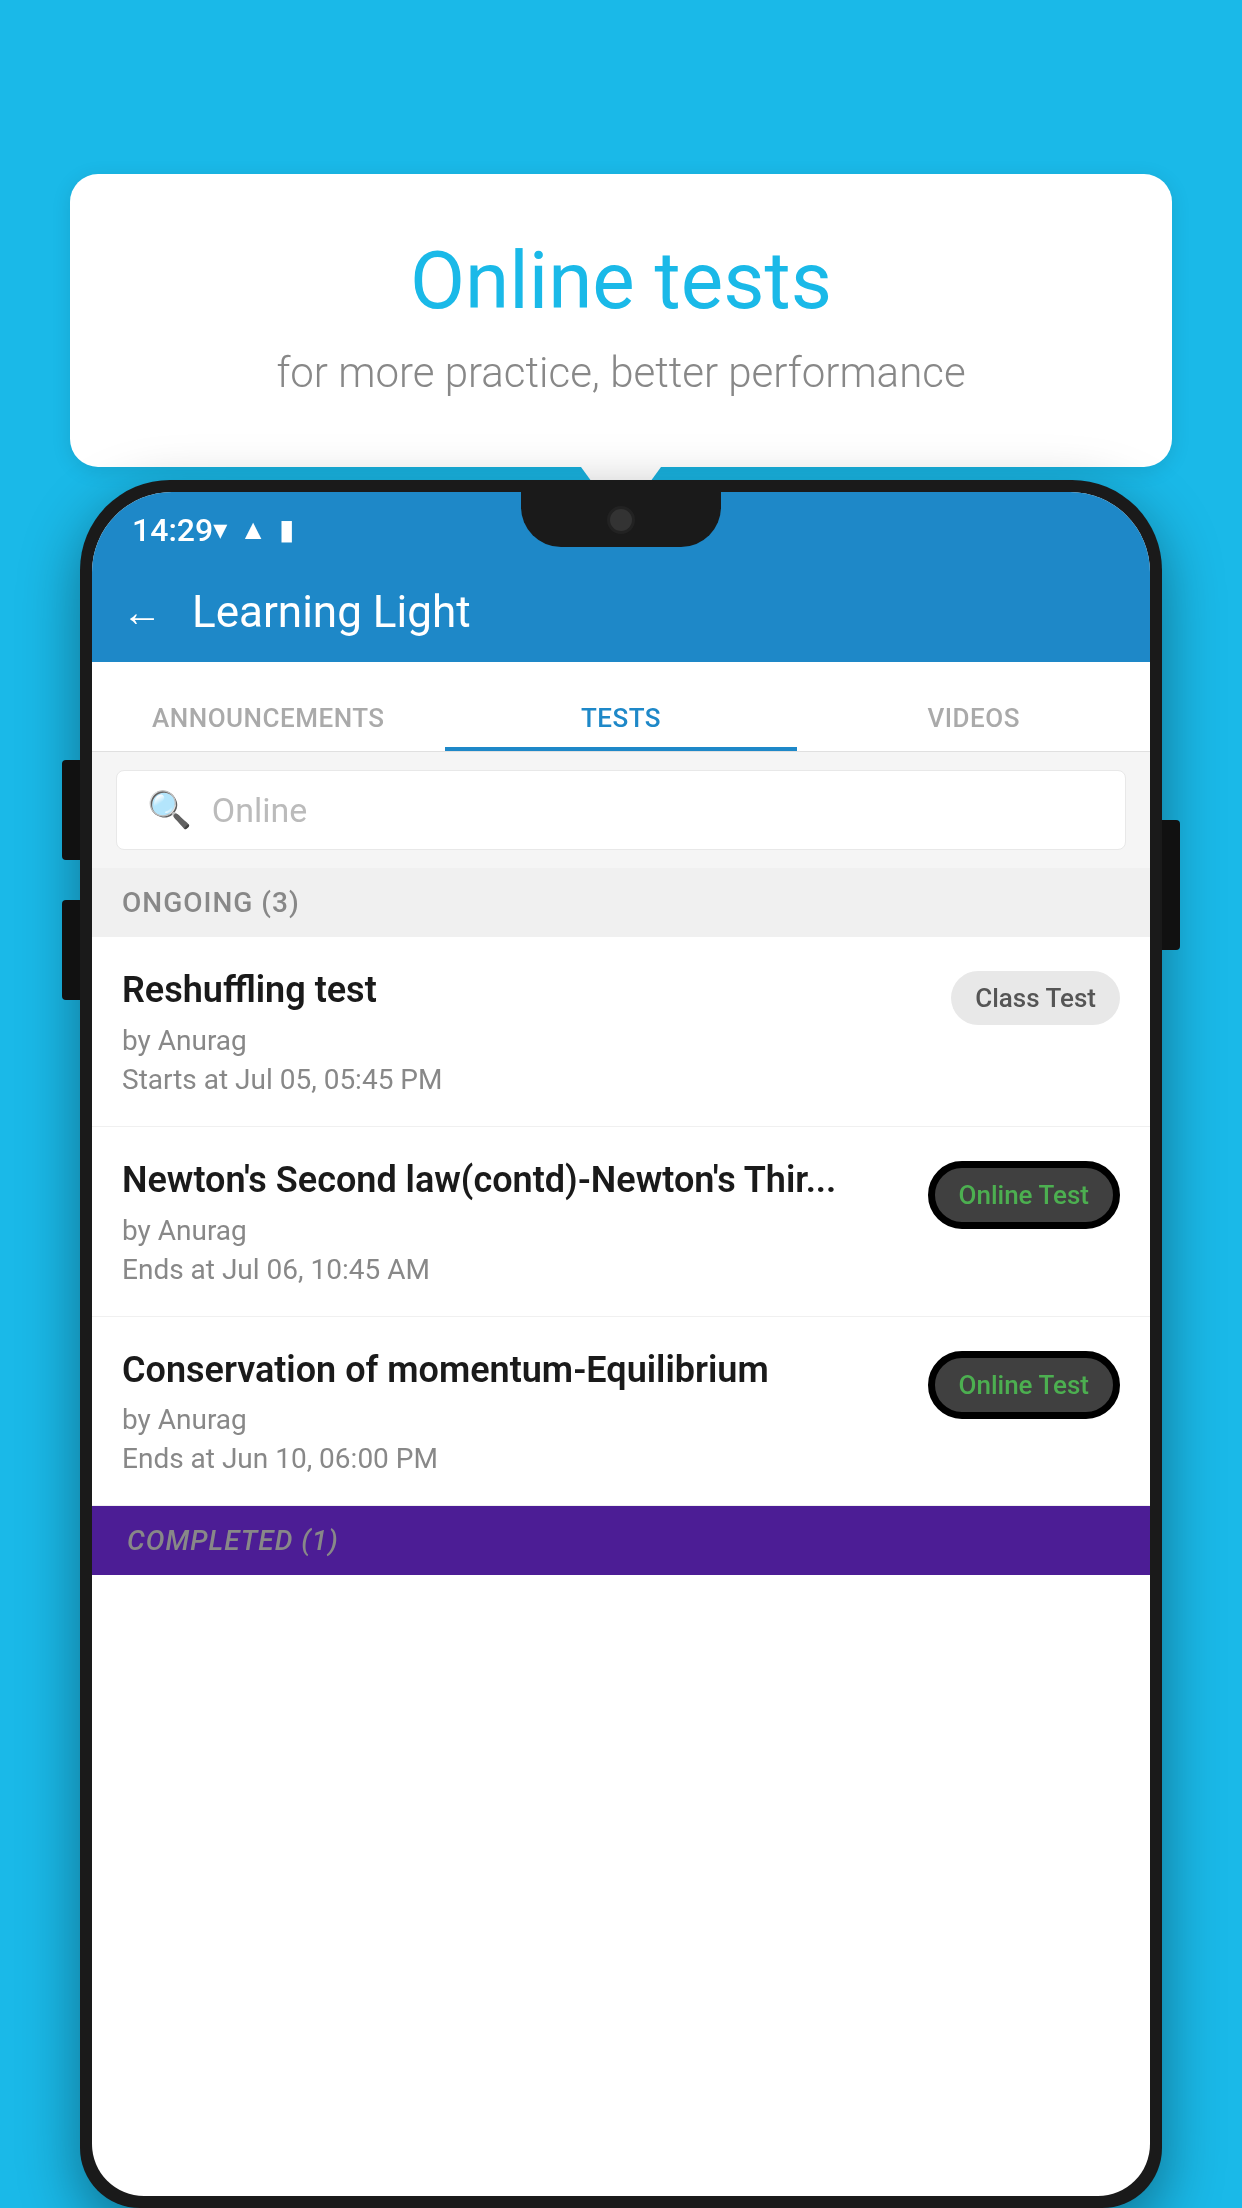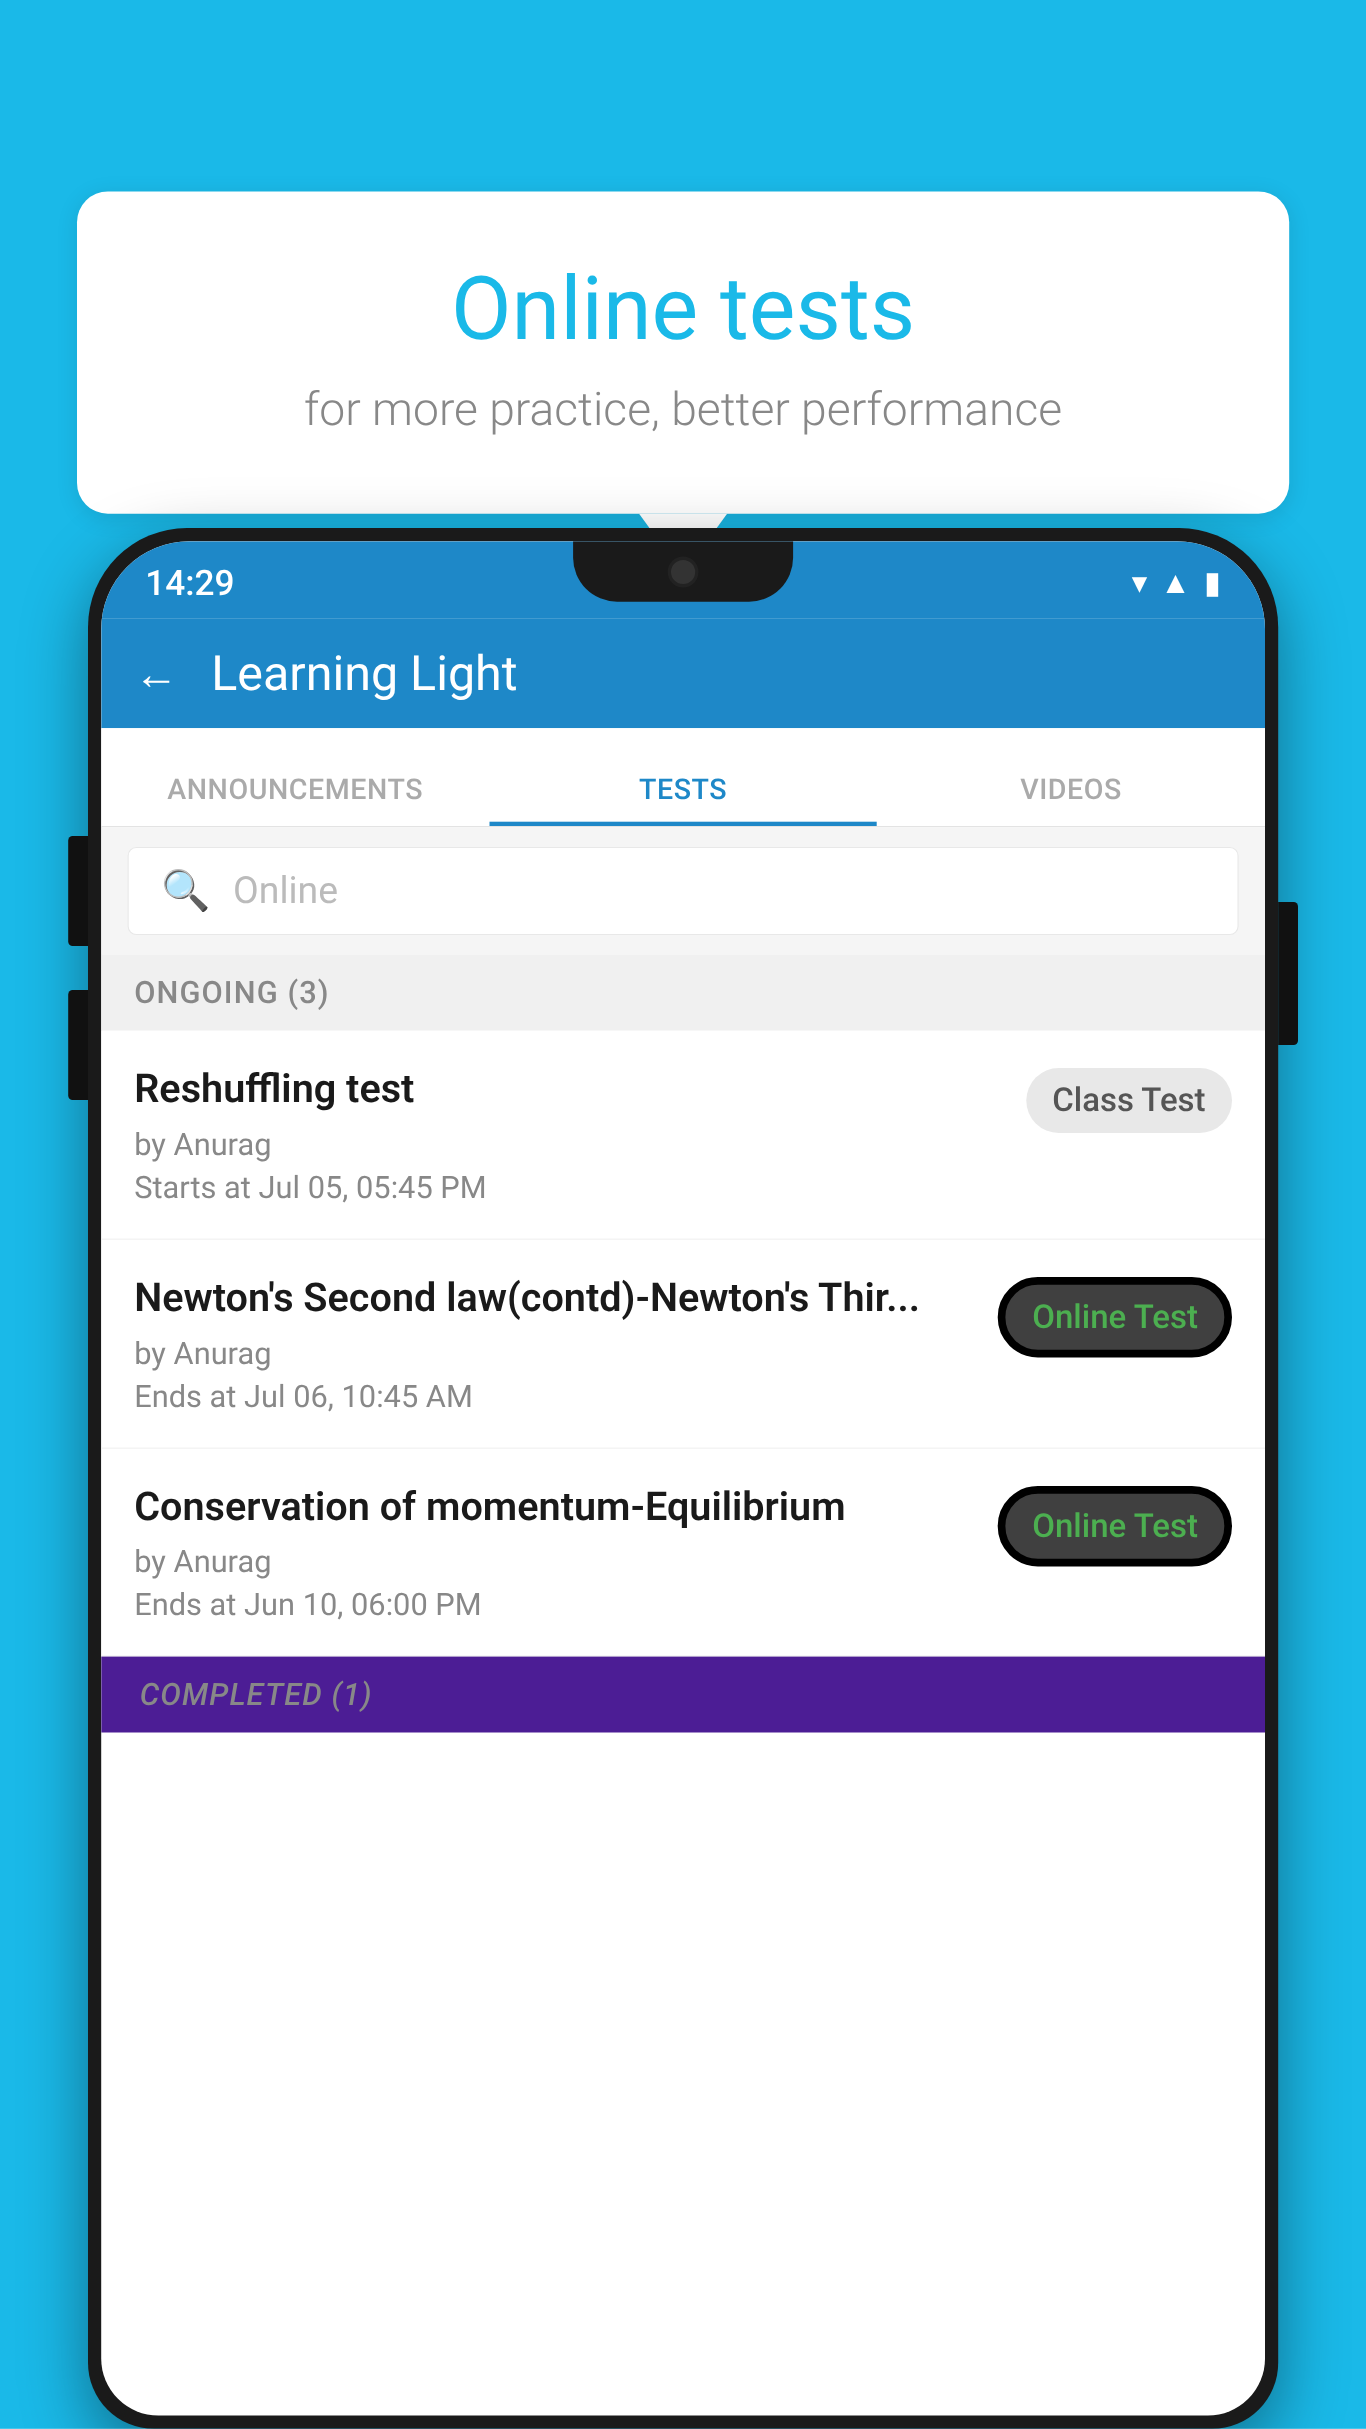--- a/index.html
+++ b/index.html
@@ -101,21 +101,21 @@
       border-radius: 50%;
       border: 3px solid #222;
     }
 
     
     .status-bar {
       height: 70px;
       background: #1e88c8;
       display: flex;
       align-items: center;
-      justify-content: space-between;
+      justify-content: flex-start;
       padding: 0 40px;
       padding-top: 5px;
     }
 
     .status-time {
       color: white;
       font-size: 32px;
       font-weight: 500;
     }
 
@@ -266,21 +266,21 @@
     }
 
     .test-time {
       color: #888;
       font-size: 28px;
     }
 
     .test-badge {
       border-radius: 50px;
       padding: 12px 24px;
-      font-size: 30px;
+      font-size: 26px;
       font-weight: 500;
       white-space: nowrap;
       margin-top: 4px;
       flex-shrink: 0;
     }
 
     .badge-class-test {
       background: #e8e8e8;
       color: #555;
     }

